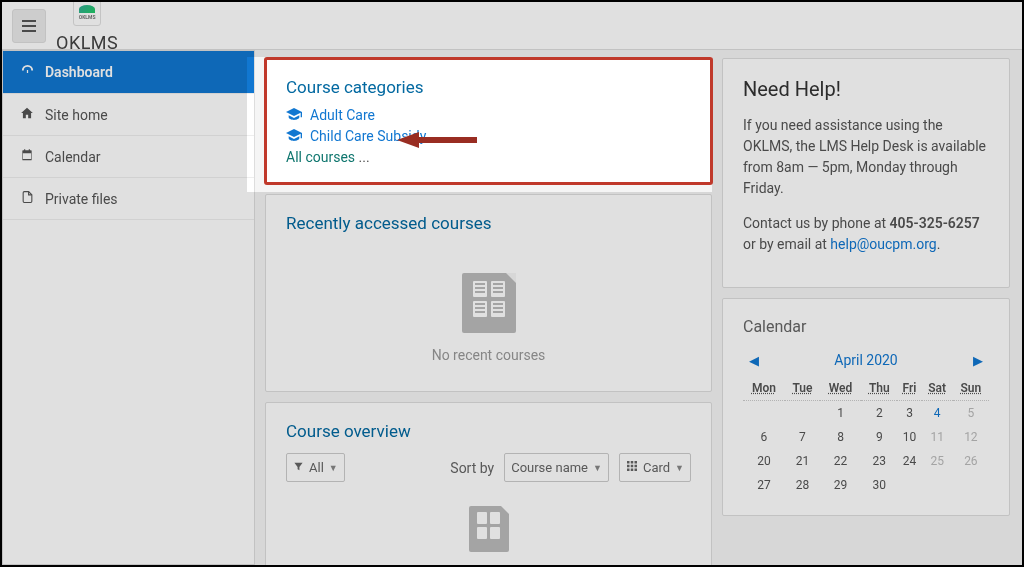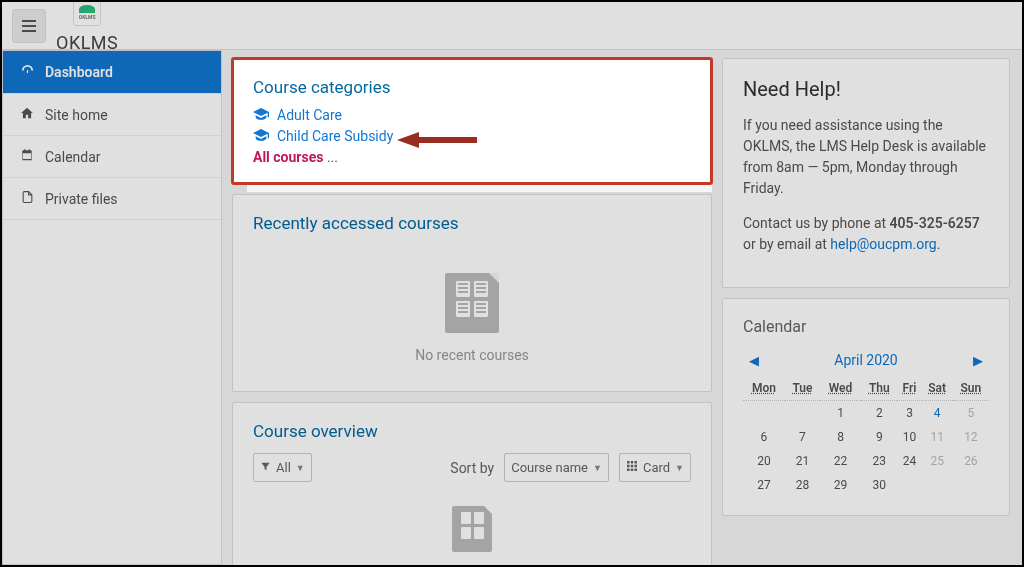--- a/index.html
+++ b/index.html
@@ -61,21 +61,21 @@
     border-radius:3px;
     display:flex; align-items:center; justify-content:center;
     font-size:8px; color:#2c6; font-weight:bold;
     flex-direction: column;
   }
   .logo-swoosh { width:16px; height:8px; background: linear-gradient(135deg,#3a9,#2c6); border-radius:50% 50% 0 0;}
   .brand-text { font-size:18px; color:#444; letter-spacing: .5px;}
 
   .layout { display:flex; height: calc(567px - 48px - 4px); }
   .sidebar {
-    width: 220px;
+    width: 253px;
     background:#fff;
     border:1px solid #ddd;
     margin:0;
   }
   .nav-item {
     display:flex; align-items:center; gap:10px;
     padding: 12px 16px;
     border-bottom:1px solid #eee;
     color:#555;
     cursor:pointer;
@@ -106,21 +106,21 @@
     position: relative;
     z-index: 100;
   }
   .card h3.section-title {
     font-size:17px; font-weight:400; color:#0369a1;
     margin-bottom:10px;
   }
   .cat-list { display:flex; flex-direction:column; gap:5px; font-size:14px;}
   .cat-item { display:flex; align-items:center; gap:8px; color:#1177d1; cursor:pointer;}
   .cat-item .grad-icon { color:#1177d1; font-size:14px;}
-  .all-courses { color:#be185d; cursor:pointer;font-weight:bold; }
+  .all-courses { color:#0f766e; cursor:pointer; }
 
   .arrow-callout {
     position:absolute;
     left: 395px; top: 128px;
     z-index: 200;
     pointer-events:none;
   }
 
   .empty-courses {
     text-align:center;

